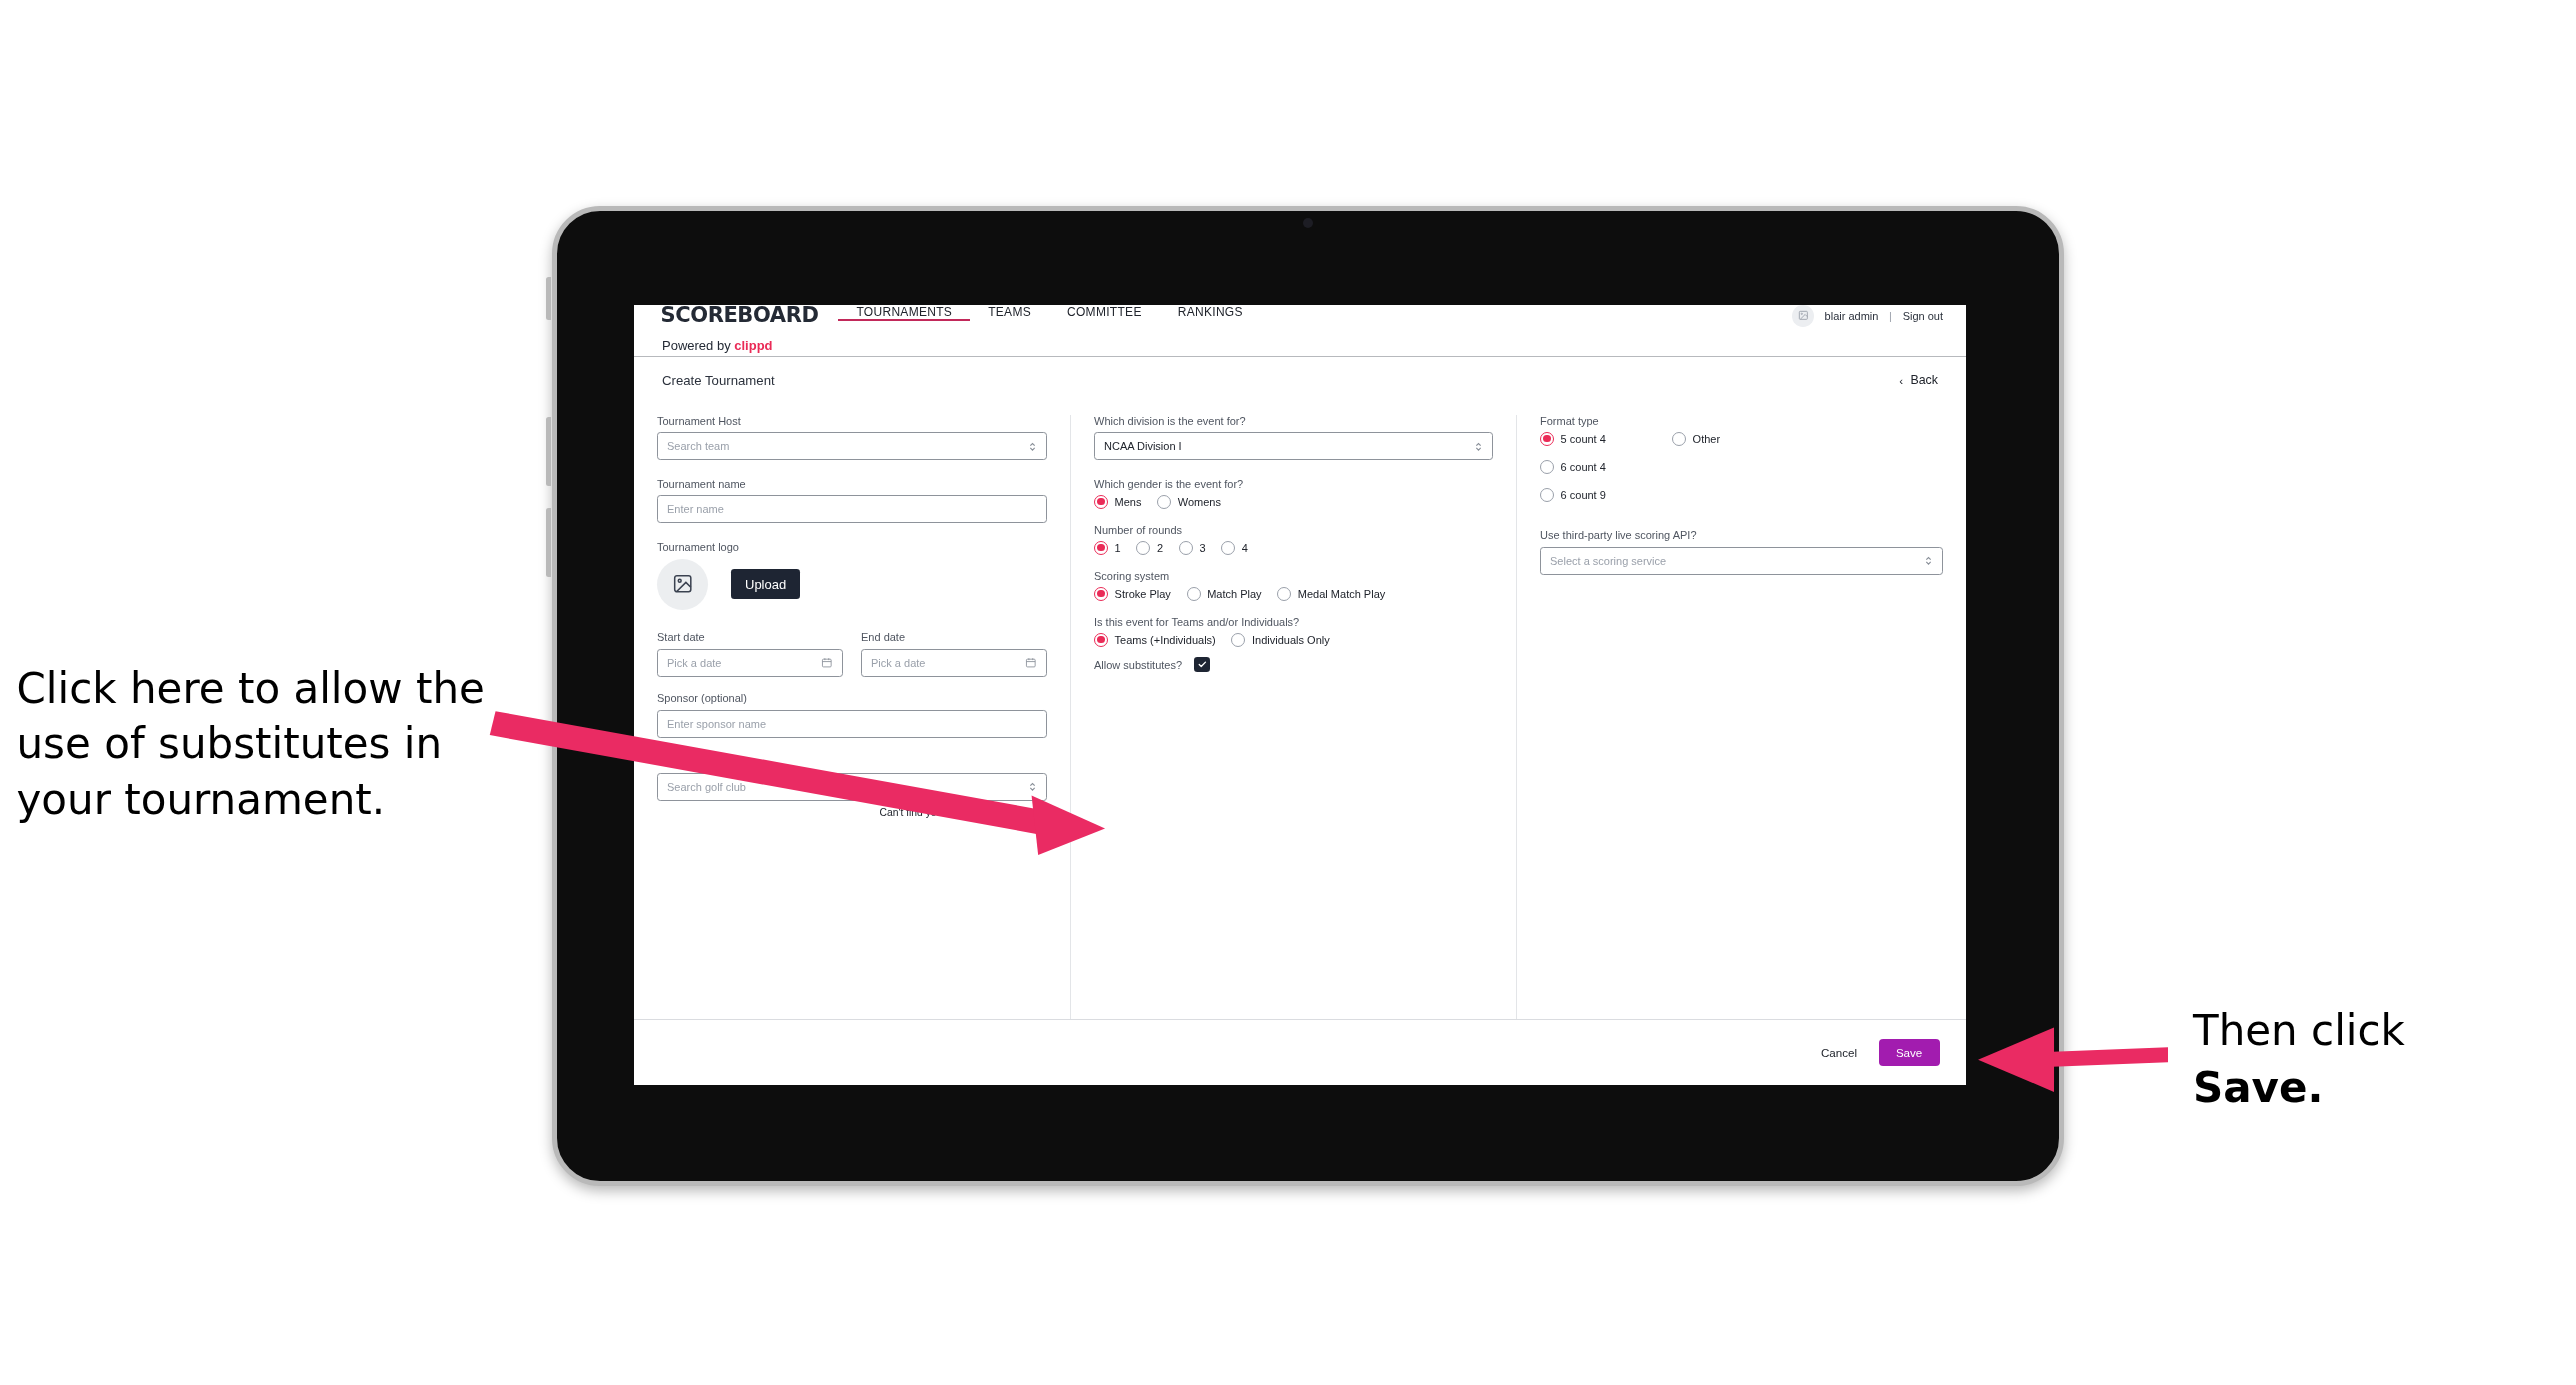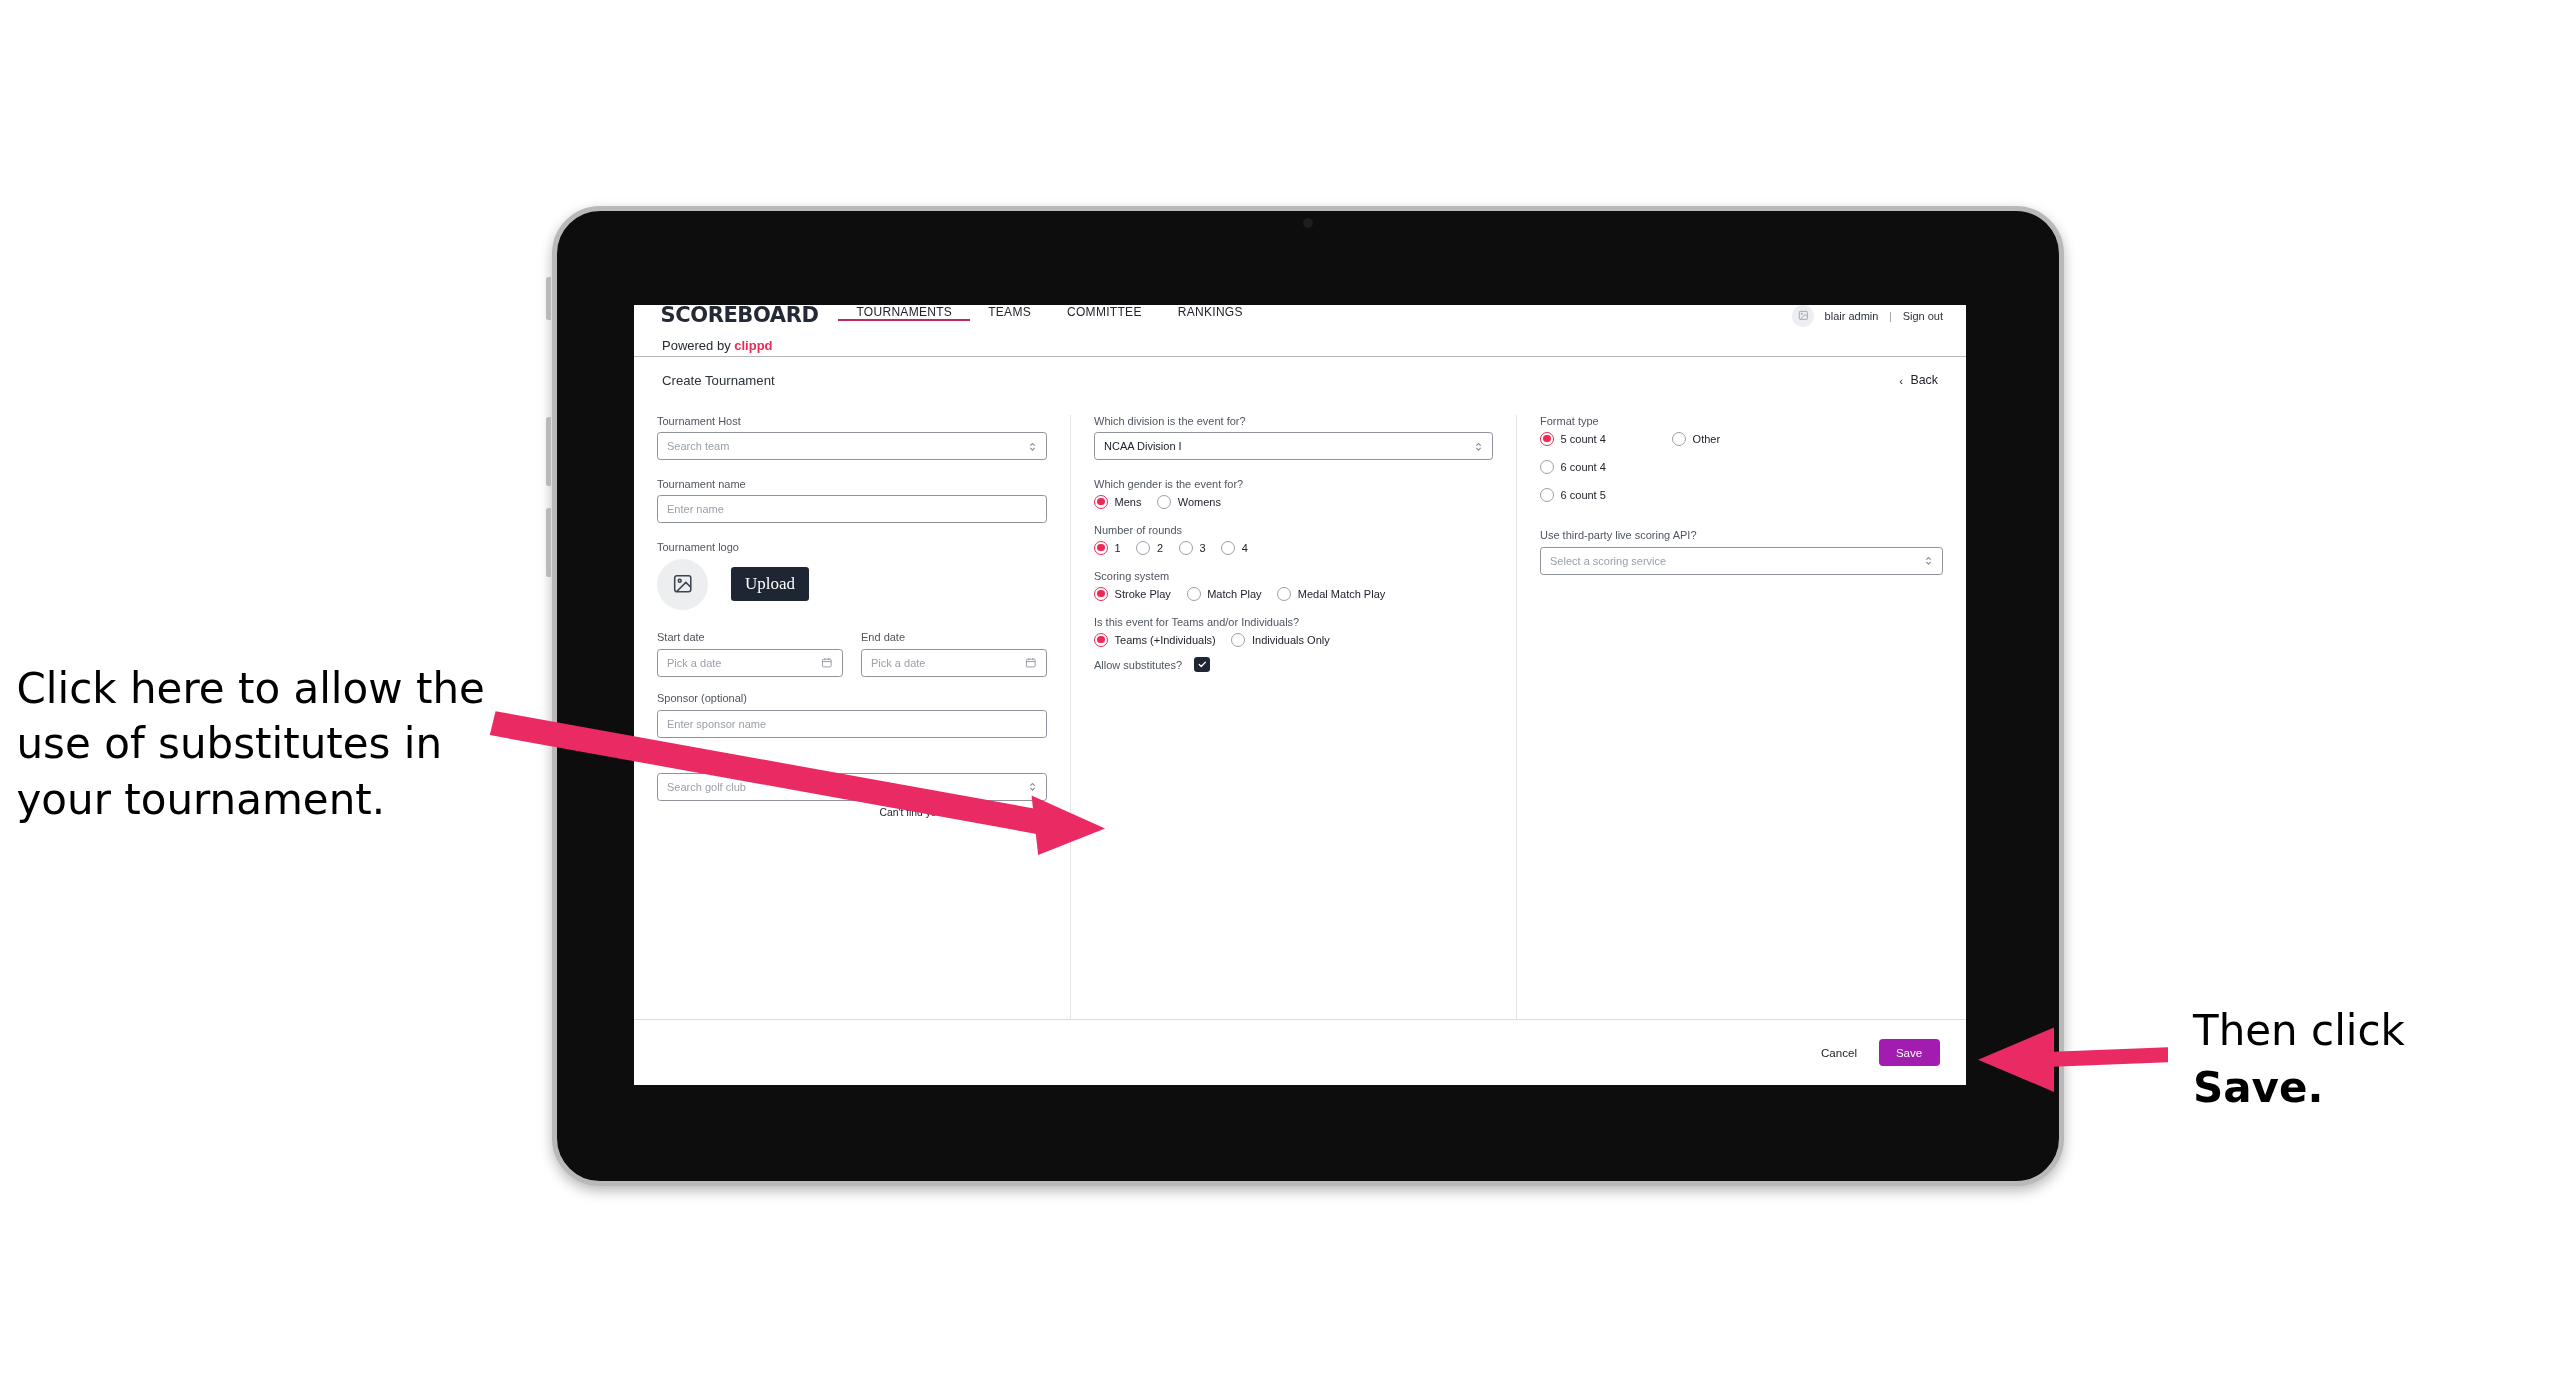--- a/index.html
+++ b/index.html
@@ -143,22 +143,22 @@
   .logo-row { display: flex; align-items: center; gap: 23px; margin-bottom: 21.5px; }
   .logo-circle {
     width: 51px; height: 51px; border-radius: 50%;
     background: #eceef0;
     display: flex; align-items: center; justify-content: center;
     color: #3b4250;
   }
   .upload-btn {
     background: #1e2533; color: #fff;
     border: none; border-radius: 3.3px;
-    padding: 7.4px 14px; font-size: 17px;
-    font-family: Liberation Serif, serif;
+    padding: 7.4px 14px; font-size: 13px;
+    font-family: Liberation Sans, sans-serif;
     cursor: pointer;
   }
 
   
   .date-row { display: flex; gap: 18px; }
   .date-row > div { flex: 1; }
 
   .helper {
     text-align: right; font-size: 10.3px; color: #20242c;
     margin-top: 5.8px;
@@ -469,21 +469,21 @@
             <div class="radio on" style="margin-bottom:14px">
               <span class="dot"></span>
               <span class="rlabel">5 count 4</span>
             </div>
             <div class="radio" style="margin-bottom:14px">
               <span class="dot"></span>
               <span class="rlabel">6 count 4</span>
             </div>
             <div class="radio" style="margin-bottom:14px">
               <span class="dot"></span>
-              <span class="rlabel">6 count 5</span>
+              <span class="rlabel">6 count 9</span>
             </div>
           </div>
           <div class="fmt-col">
             <div class="radio">
               <span class="dot"></span>
               <span class="rlabel">Other</span>
             </div>
           </div>
         </div>
 

